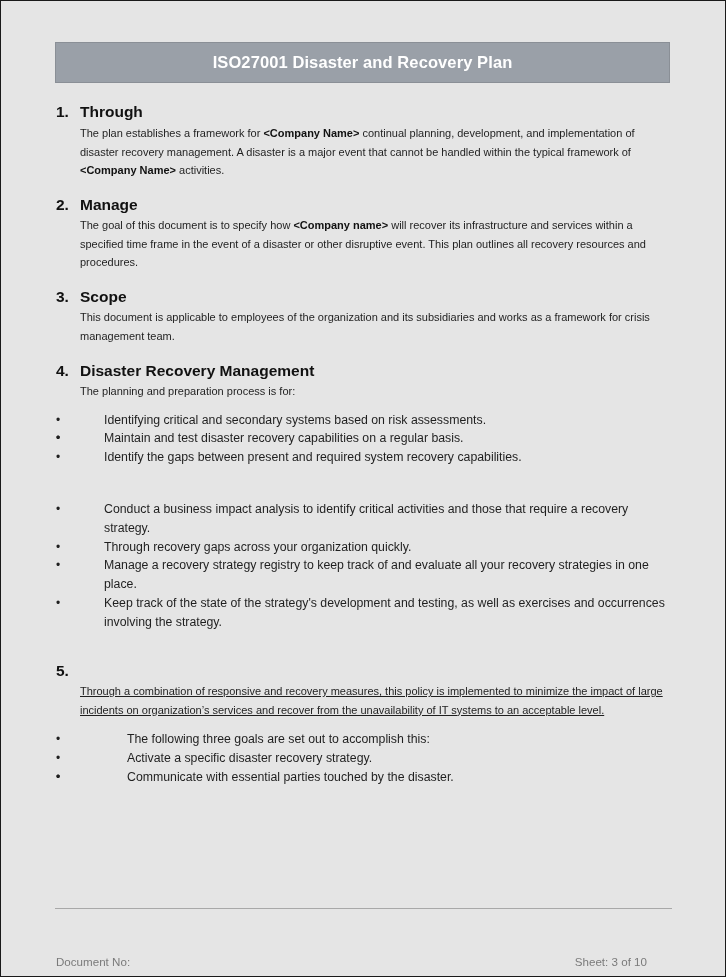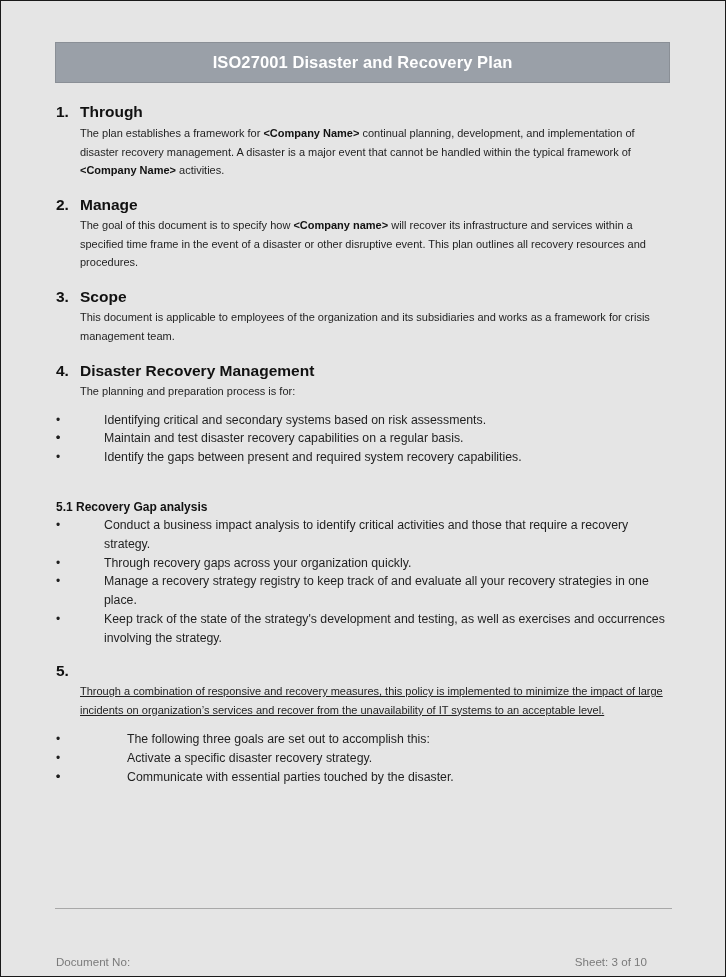--- a/index.html
+++ b/index.html
@@ -164,21 +164,20 @@
     <div class="body-text" style="margin-top:1px;">The planning and preparation process is for:</div>
     <ul class="bullets b4" style="margin-top:10px;">
       <li><span class="dot">•</span><span>Identifying critical and secondary systems based on risk assessments.</span></li>
       <li><span class="dot">•</span></li>
       <li><span class="dot">•</span><span>Maintain and test disaster recovery capabilities on a regular basis.</span></li>
       <li><span class="dot">•</span><span>Identify the gaps between present and required system recovery capabilities.</span></li>
     </ul>
   </div>
 
   <div class="section" style="top:498px;">
-    <div class="subhead">5.1 Recovery Gap analysis</div>
     <ul class="bullets b51" style="margin-top:1px;">
       <li><span class="dot">•</span><span>Conduct a business impact analysis to identify critical activities and those that require a recovery strategy.</span></li>
       <li><span class="dot">•</span><span>Through recovery gaps across your organization quickly.</span></li>
       <li><span class="dot">•</span><span>Manage a recovery strategy registry to keep track of and evaluate all your recovery strategies in one place.</span></li>
       <li><span class="dot">•</span><span>Keep track of the state of the strategy's development and testing, as well as exercises and occurrences involving the strategy.</span></li>
     </ul>
   </div>
 
   <div class="section" style="top:660px;">
     <div class="sec-head">

